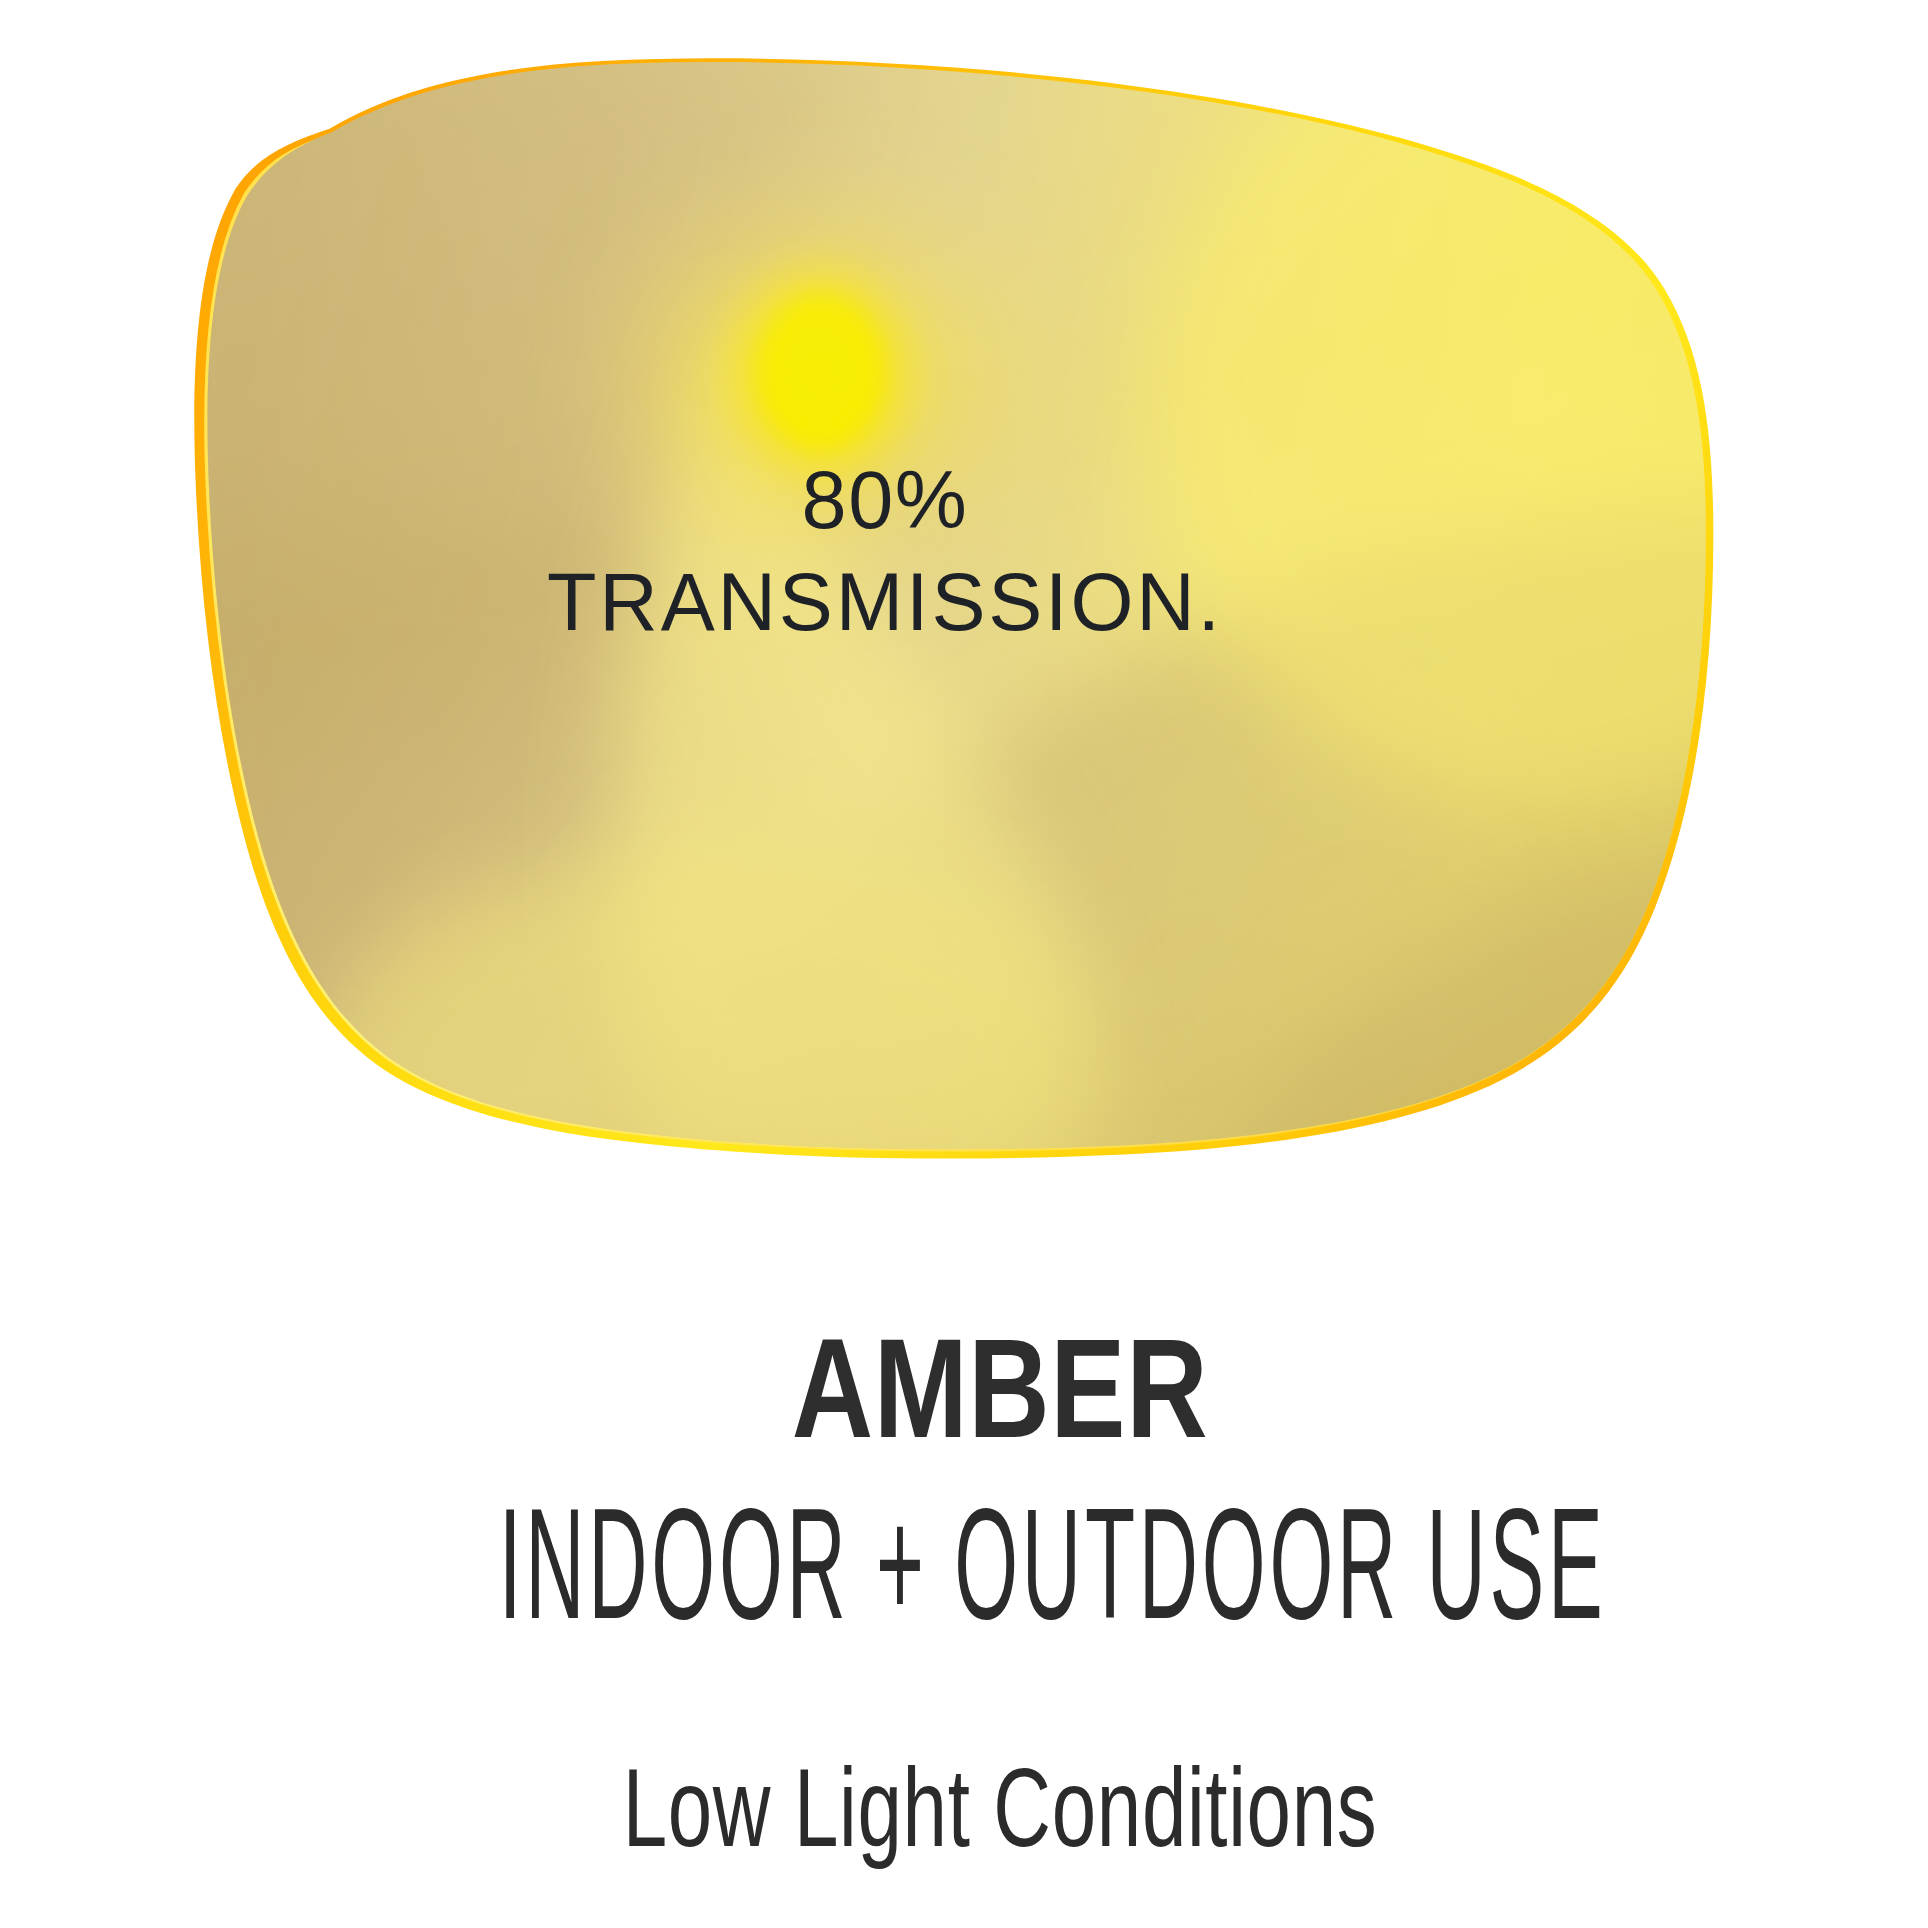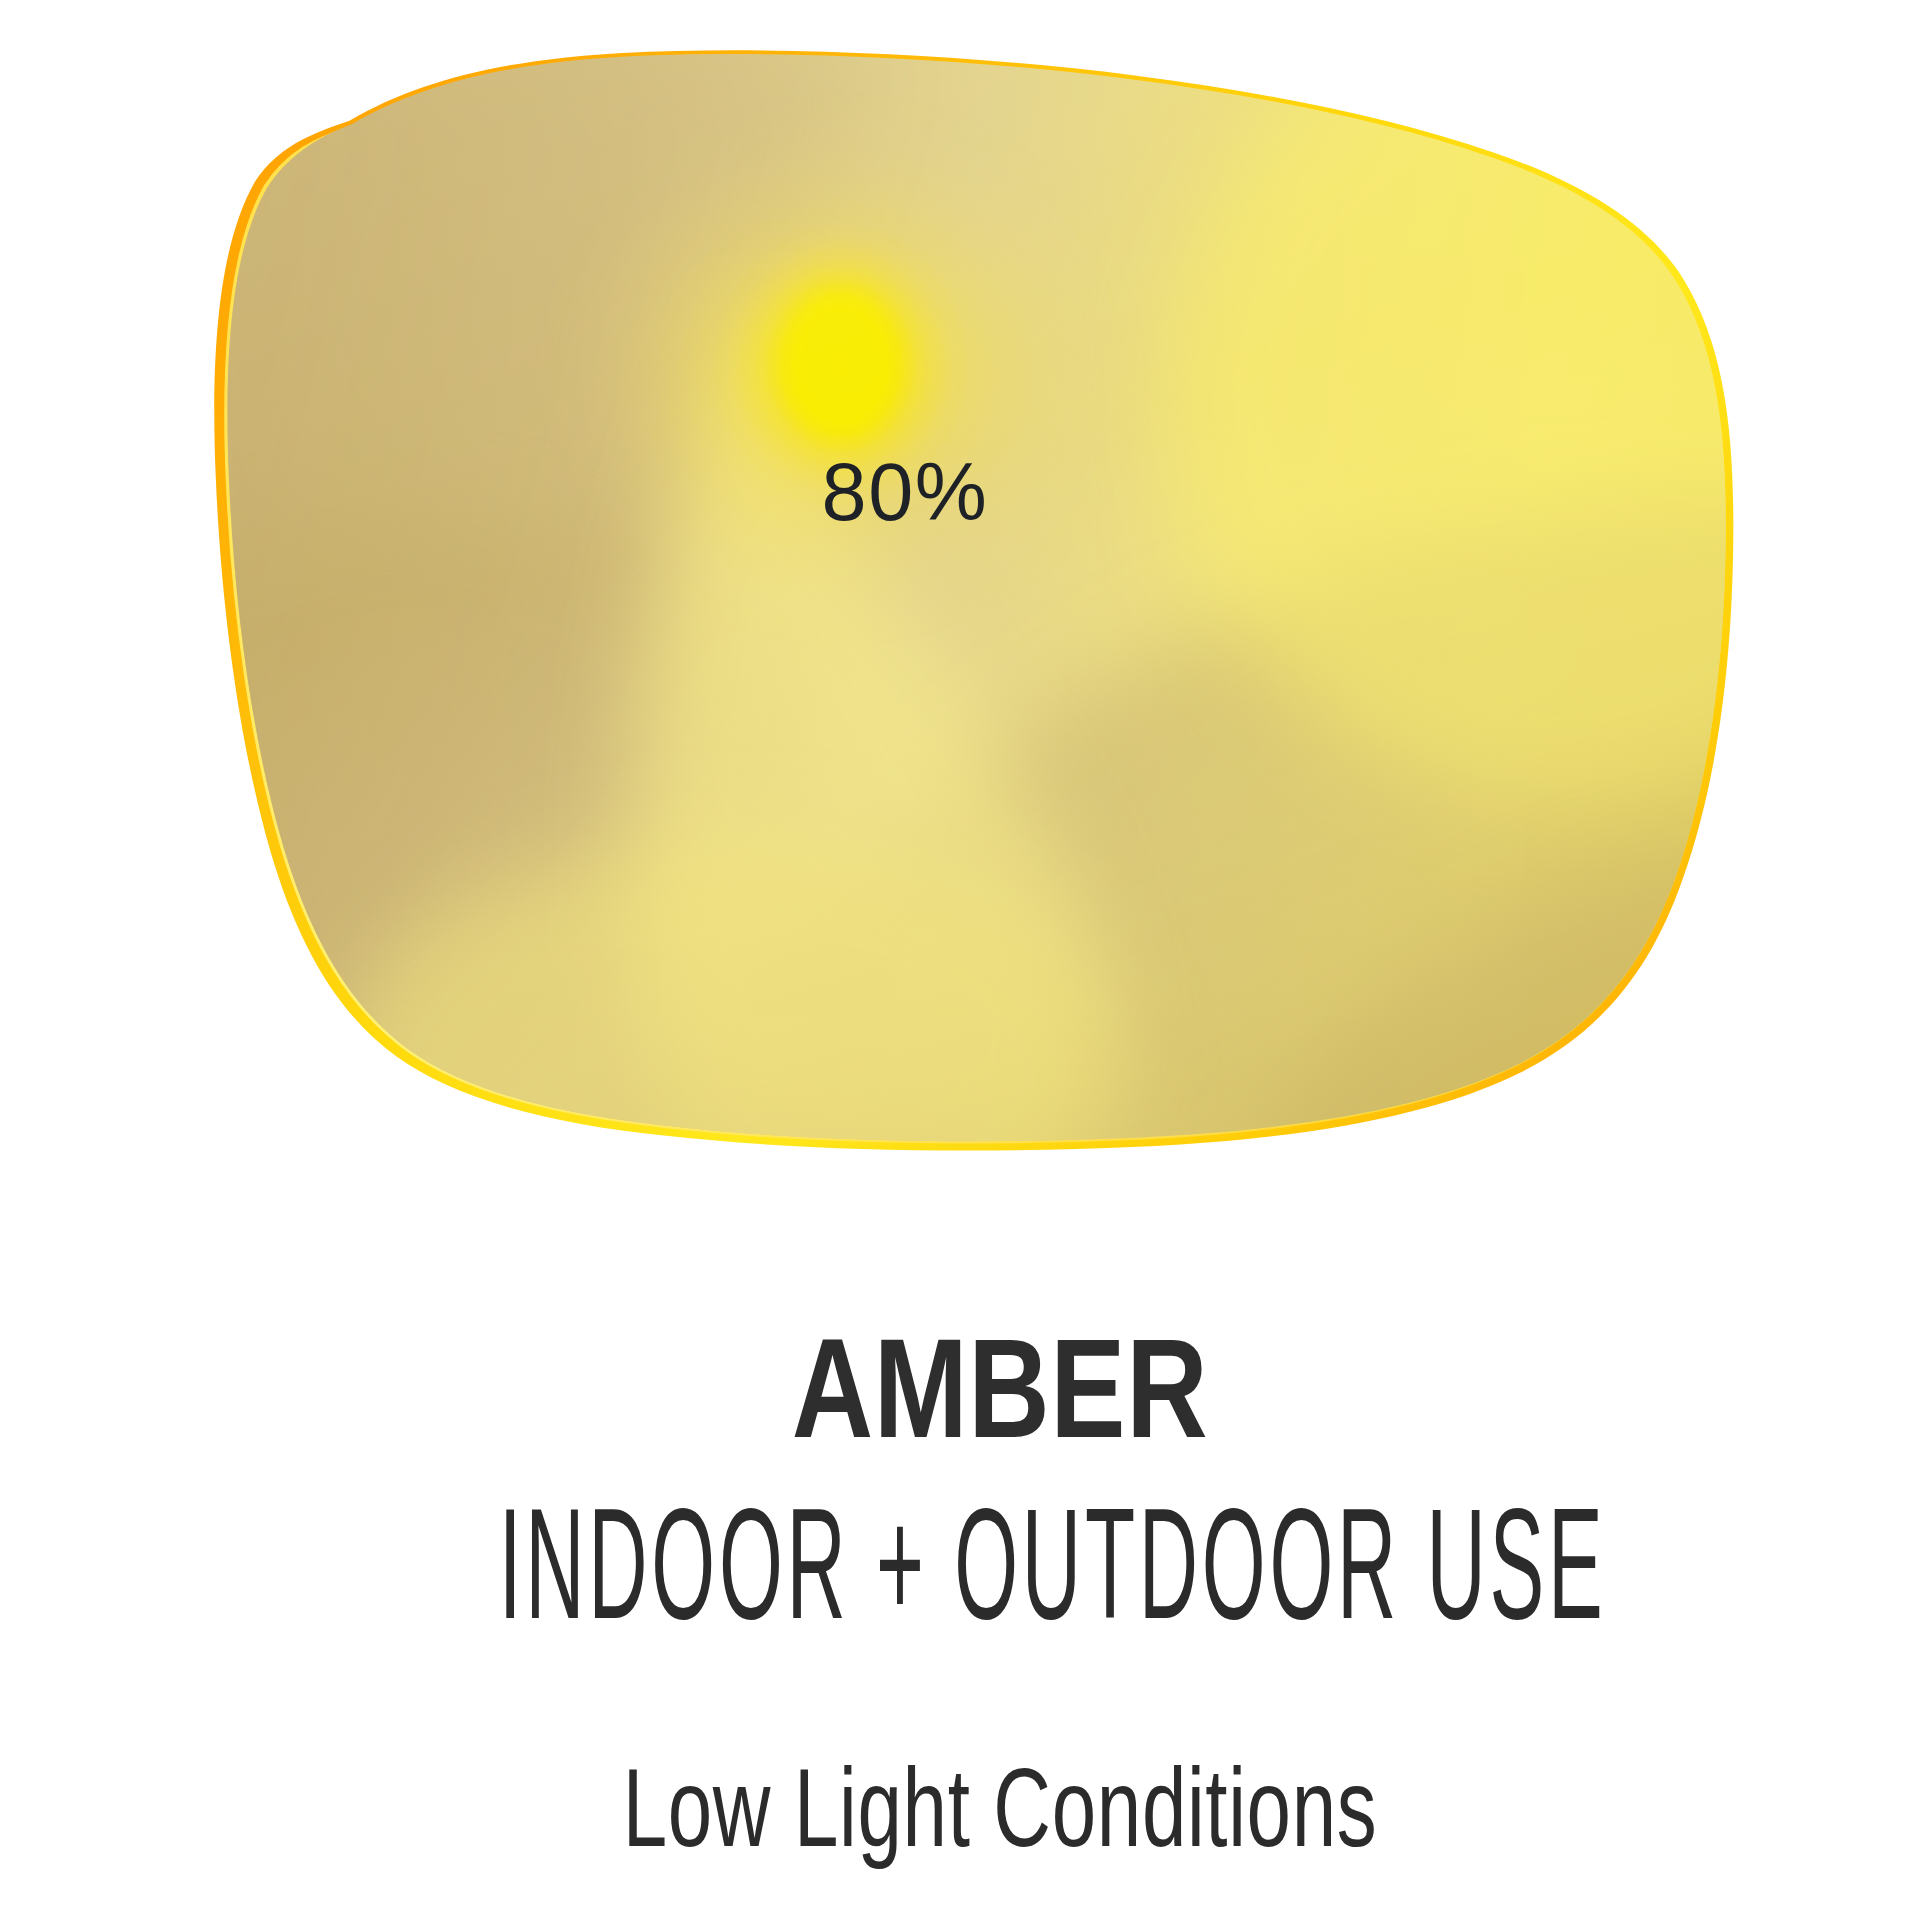--- a/index.html
+++ b/index.html
@@ -13,24 +13,23 @@
     height: 1928px;
     position: relative;
     overflow: hidden;
     font-family: "Liberation Sans", "DejaVu Sans", sans-serif;
   }
 
   
   #lens-stage {
     position: absolute;
     left: 0;
-    top: 0;
+    top: 8px;
     width: 1696px;
     height: 1243px;
-    margin-left: 20px;
   }
   #lens-svg {
     position: absolute;
     left: 0;
     top: 0;
     width: 1928px;
     height: 1243px;
     display: block;
   }
 
@@ -281,20 +280,21 @@
       <ellipse cx="872" cy="388" rx="120" ry="140" fill="url(#hotCore)" filter="url(#blurSm)"></ellipse>
 
       <ellipse cx="872" cy="386" rx="62" ry="78" fill="#F9EE00" opacity="0.95" filter="url(#blurSm)"></ellipse>
 
       <rect x="0" y="0" width="2048" height="1320" fill="url(#vertGrad)"></rect>
     </g>
   </svg>
 
   <div id="lens-text">
     <div class="pct">80%</div>
+    <div class="l3">TRANSMISSION.</div>
   </div>
 </div>
 
 <div id="caption">
   <div class="amber">AMBER</div>
   <div class="usage">INDOOR + OUTDOOR USE</div>
   <div class="conditions">Low Light Conditions</div>
 </div>
 
 

